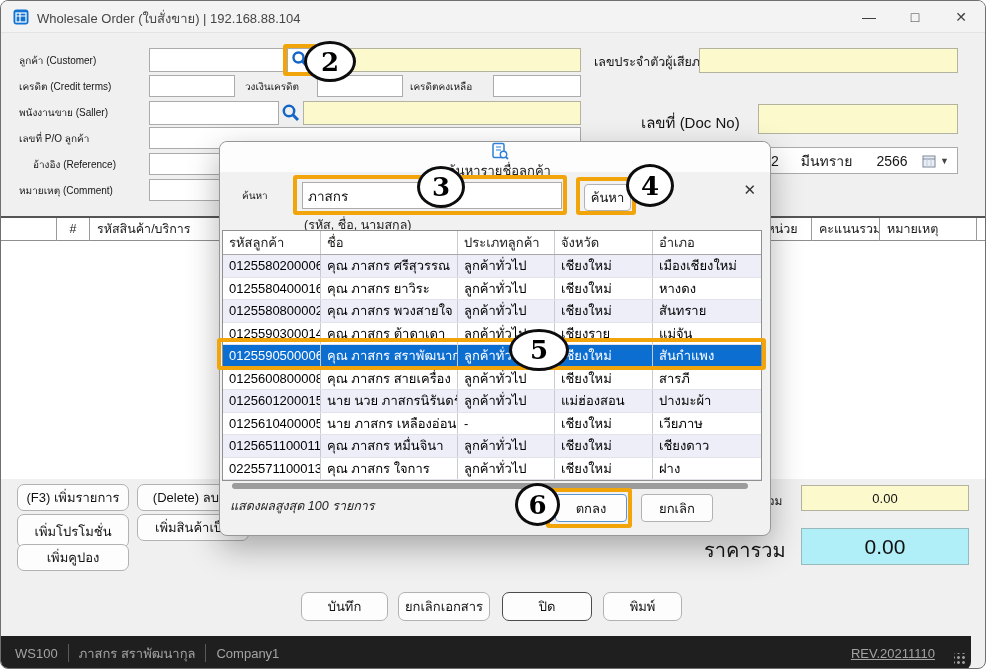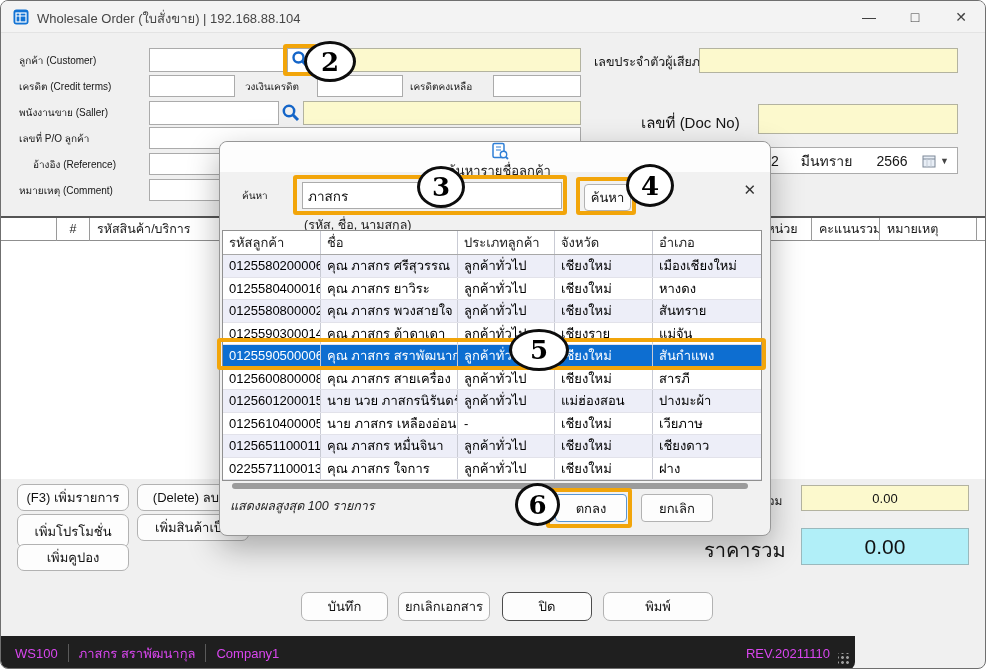--- a/index.html
+++ b/index.html
@@ -39,22 +39,22 @@
   .dcell{font-size:13px;line-height:21px;padding-left:6px;border-right:1px solid #c9cbd4;
          white-space:nowrap;overflow:hidden;color:inherit;}
   .drow.hdr .dcell{line-height:23px;color:#1a1a1a;}
   .dcell:last-child{border-right:none;}
   
   .hl{position:absolute;border:4px solid #f2a50a;border-radius:3px;z-index:110;}
   .circle{position:absolute;background:#fff;border:3px solid #0d0d0d;border-radius:50%;
     display:flex;align-items:center;justify-content:center;z-index:120;
     font-family:"DejaVu Serif","Liberation Serif",serif;font-weight:bold;font-size:26px;color:#000;}
   
-  #statusbar{left:0;top:635px;width:854px;height:34px;background:#1f1f1f;border-radius:0 0 8px 8px;
-    display:flex;align-items:center;color:#d946ef;font-size:13px;}
+  #statusbar{left:0;top:635px;width:970px;height:34px;background:#1f1f1f;border-radius:0 0 8px 8px;
+    display:flex;align-items:center;color:#a3a3a3;font-size:13px;}
   .sdiv{width:1px;height:18px;background:#5a5a5a;margin:0 10px;}
   .grip{position:absolute;right:5px;bottom:5px;width:12px;height:12px;
     background-image:radial-gradient(circle,#9a9a9a 1.2px,transparent 1.6px);
     background-size:5px 5px;background-position:bottom right;}
   .scroll-thumb{position:absolute;background:#9b9b9b;border-radius:3px;}
   .hint{font-size:12.5px;color:#222;}
 </style>
 </head>
 <body>
 
@@ -146,29 +146,29 @@
   <div class="btn abs" style="left:16px;top:543px;width:112px;height:27px;">เพิ่มคูปอง</div>
 
   <span class="abs lbl" style="left:752px;top:490px;font-size:12px;">นรวม</span>
   <div class="abs yinp" style="left:800px;top:484px;width:168px;height:26px;display:flex;align-items:center;justify-content:center;font-size:13px;color:#111;">0.00</div>
   <span class="abs lbl" style="left:703px;top:533px;font-size:20px;">ราคารวม</span>
   <div class="abs cinp" style="left:800px;top:527px;width:168px;height:37px;display:flex;align-items:center;justify-content:center;font-size:21px;color:#111;">0.00</div>
 
   <div class="btn abs" style="left:300px;top:591px;width:87px;height:29px;">บันทึก</div>
   <div class="btn abs" style="left:397px;top:591px;width:92px;height:29px;">ยกเลิกเอกสาร</div>
   <div class="btn abs" style="left:501px;top:591px;width:90px;height:29px;border:1.5px solid #4c4c4c;">ปิด</div>
-  <div class="btn abs" style="left:602px;top:591px;width:110px;height:29px;">พิมพ์</div>
+  <div class="btn abs" style="left:602px;top:591px;width:79px;height:29px;">พิมพ์</div>
 
   <div id="statusbar" class="abs">
     <span style="margin-left:14px;">WS100</span>
     <span class="sdiv"></span>
     <span>ภาสกร สราพัฒนากุล</span>
     <span class="sdiv"></span>
     <span>Company1</span>
-    <span style="margin-left:auto;margin-right:25px;">REV.20211110</span>
+    <span style="margin-left:auto;margin-right:36px;text-decoration:underline;">REV.20211110</span>
     <span class="grip"></span>
   </div>
 
   <div id="dialog" class="abs">
     <div id="dialog-titlebar">
       <span style="margin-left:10px;display:flex;">
         <svg width="18" height="18">
             <rect x="2" y="1.5" width="11" height="14" rx="1.5" fill="#fff" stroke="#2f7fd6" stroke-width="1.5"></rect>
             <line x1="5" y1="5" x2="10" y2="5" stroke="#2f7fd6" stroke-width="1.2"></line>
             <line x1="5" y1="8" x2="10" y2="8" stroke="#2f7fd6" stroke-width="1.2"></line>

